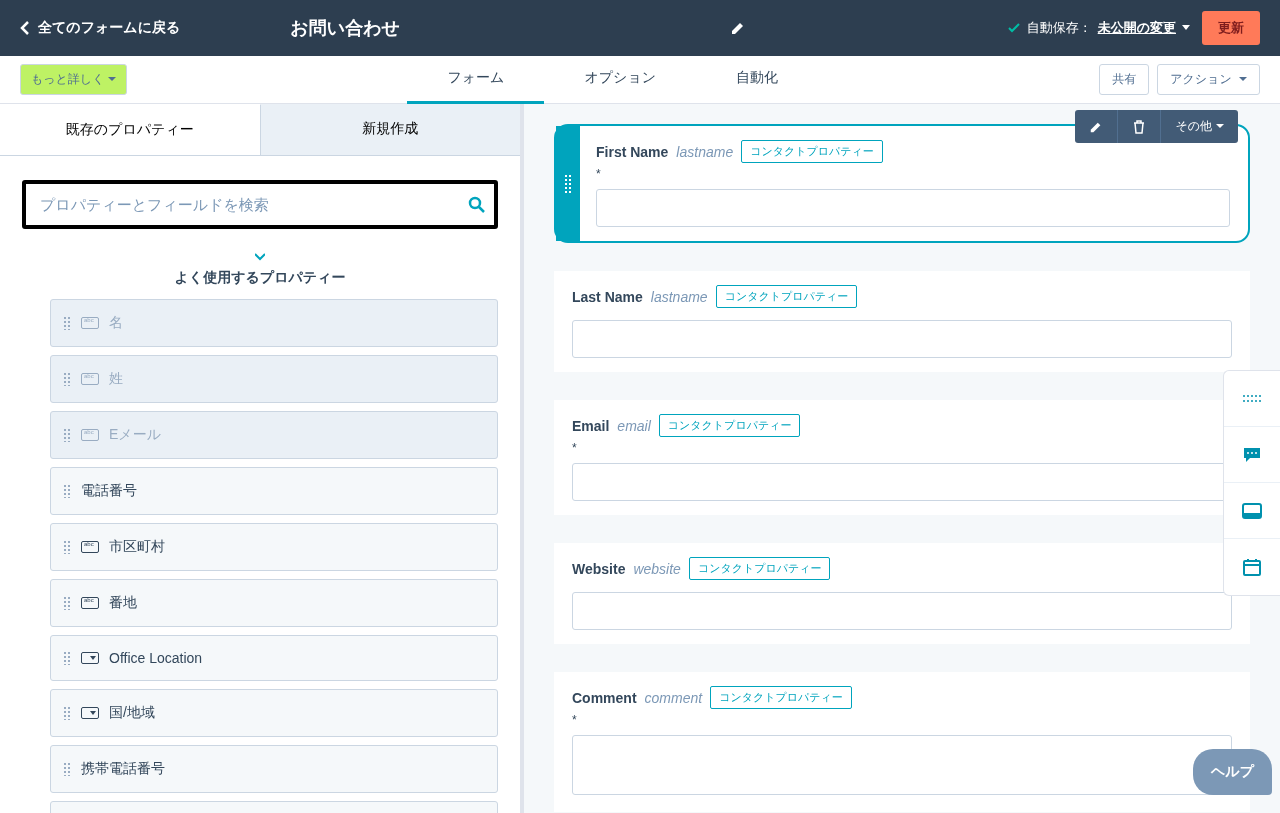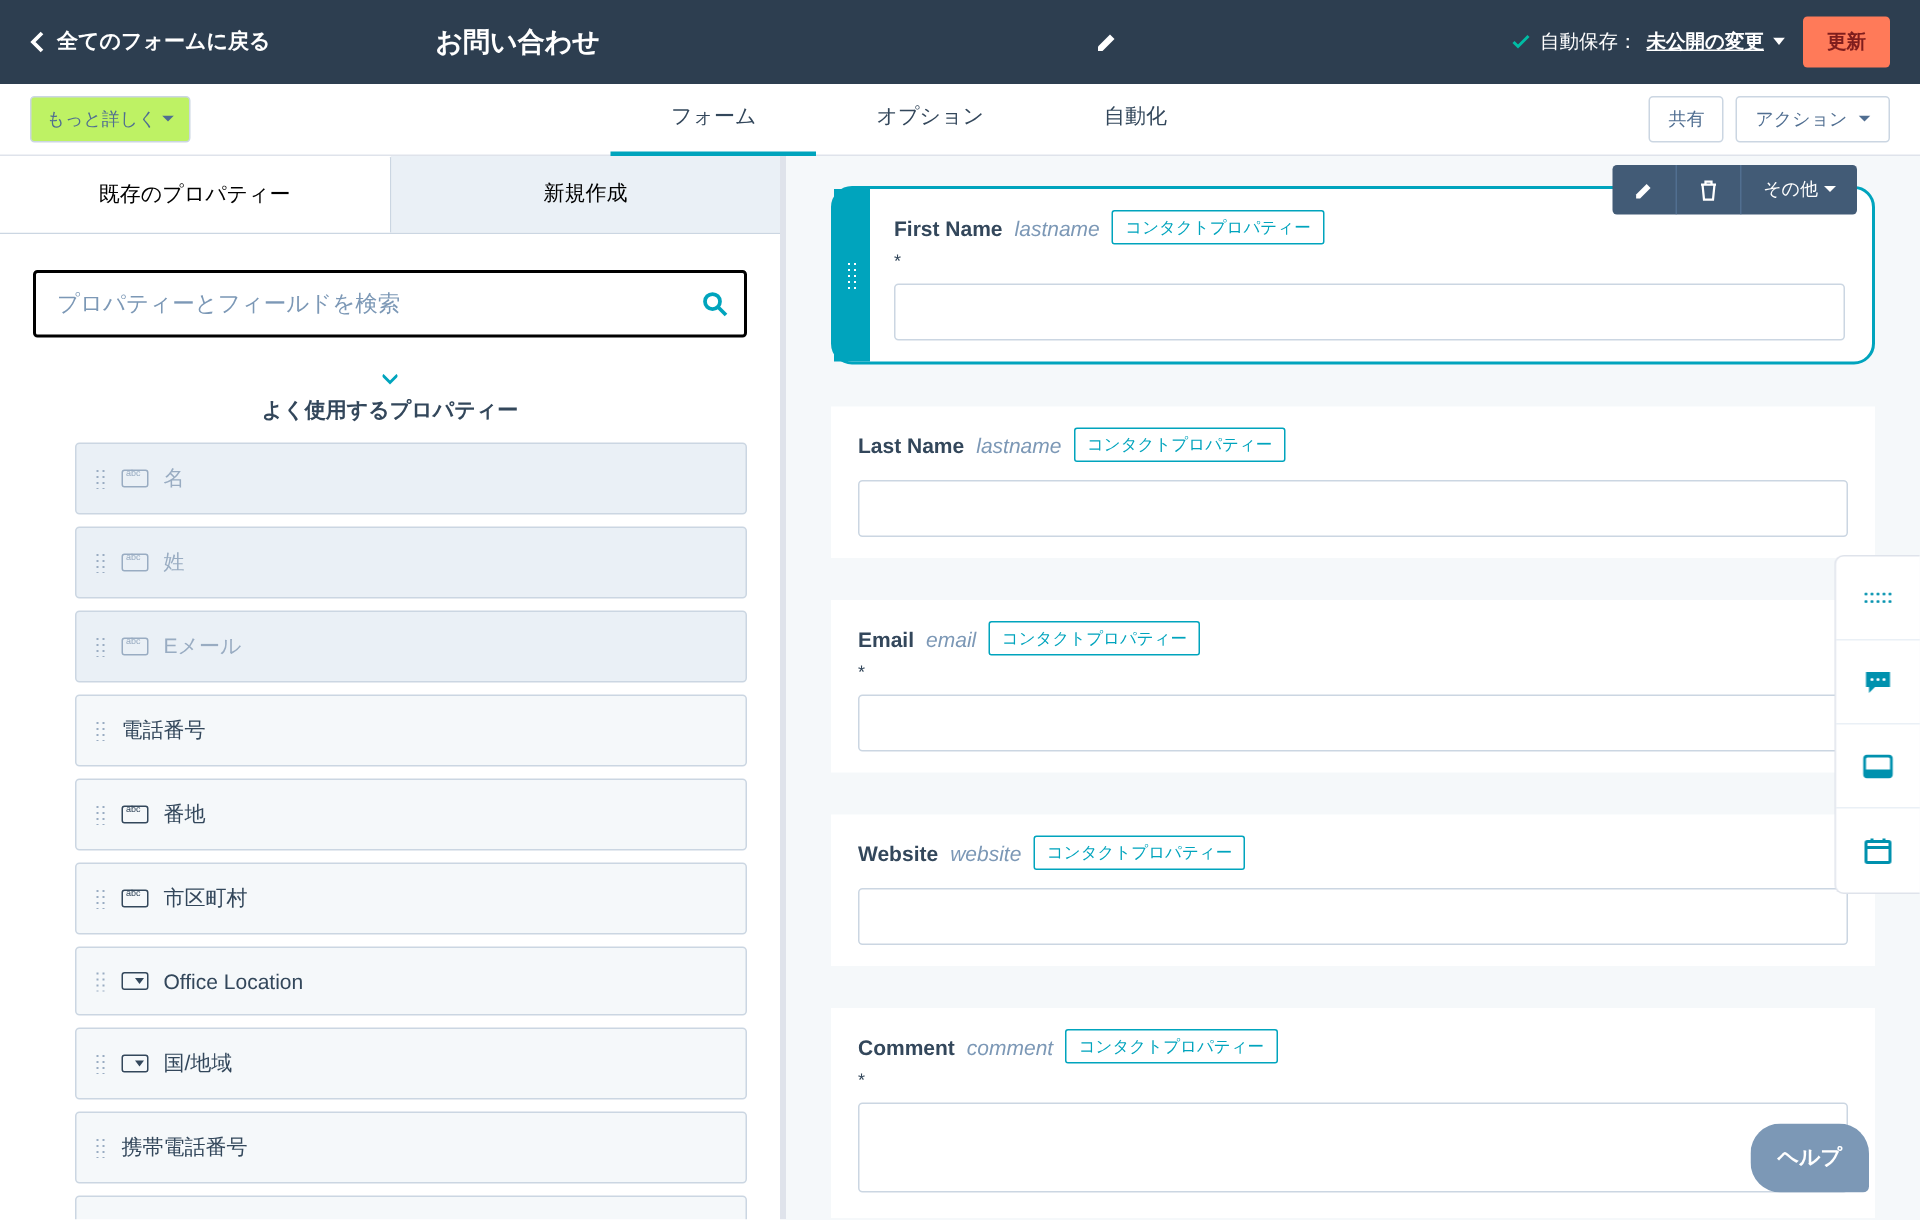--- a/index.html
+++ b/index.html
@@ -29,21 +29,21 @@
 
 
 .left-panel { width: 524px; border-right: 4px solid #dfe3eb; display: flex; flex-direction: column; overflow: hidden; }
 .prop-tabs { display: flex; border-bottom: 1px solid #cbd6e2; }
 .prop-tab { flex: 1; text-align: center; padding: 16px; font-size: 14px; color: #000000; cursor: pointer; background: #eaf0f6; }
 .prop-tab.active { background: #fff; border-top: 1px solid transparent; }
 .prop-tabs .prop-tab:first-child { border-right: 1px solid #cbd6e2; }
 
 .search-wrap { padding: 24px 22px 12px; }
 .search-box { position: relative; }
-.search-input { width: 100%; padding: 12px 40px 12px 14px; border: 2px solid #000000; border-radius: 3px; font-size: 15px; color: #33475b; }
+.search-input { width: 100%; padding: 12px 40px 12px 14px; border: 4px solid #000000; border-radius: 3px; font-size: 15px; color: #33475b; }
 .search-input::placeholder { color: #7c98b6; }
 .search-icon { position: absolute; right: 12px; top: 50%; transform: translateY(-50%); color: #00a4bd; }
 
 .prop-group { padding: 12px 22px; }
 .group-header { display: flex; align-items: center; gap: 8px; font-size: 14px; font-weight: 600; color: #33475b; cursor: pointer; margin-bottom: 12px; flex-direction: column; }
 .prop-list { padding-left: 28px; }
 .prop-item { display: flex; align-items: center; gap: 10px; padding: 14px 12px; border: 1px solid #cbd6e2; border-radius: 3px; margin-bottom: 8px; background: #f5f8fa; font-size: 14px; cursor: grab; }
 .prop-item.disabled { background: #eaf0f6; color: #99acc2; }
 .drag-handle { width: 8px; height: 14px; display: inline-block; background-image: radial-gradient(#99acc2 1px, transparent 1px); background-size: 4px 4px; flex-shrink: 0; }
 .field-icon { width: 18px; height: 12px; border: 1px solid currentColor; border-radius: 2px; display: inline-block; flex-shrink: 0; position: relative; }
@@ -70,21 +70,21 @@
 .field-toolbar { position: absolute; top: -16px; right: 10px; display: flex; background: #425b76; border-radius: 3px; overflow: hidden; }
 .field-tb-btn { padding: 8px 14px; color: #fff; border: none; background: transparent; border-right: 1px solid #516f90; cursor: pointer; font-size: 12px; display: flex; align-items: center; }
 .field-tb-btn:last-child { border-right: none; }
 
 
 .right-rail { position: fixed; right: 0; top: 370px; background: #fff; border: 1px solid #dfe3eb; border-right: none; border-radius: 6px 0 0 6px; display: flex; flex-direction: column; }
 .rail-btn { width: 56px; height: 56px; display: flex; align-items: center; justify-content: center; border-bottom: 1px solid #eaf0f6; color: #0091ae; cursor: pointer; }
 .rail-btn:last-child { border-bottom: none; }
 
 
-.help-btn { position: fixed; right: 34px; bottom: 18px; background: #7c98b6; color: #fff; padding: 14px 18px; border-radius: 20px 20px 4px 20px; font-size: 14px; font-weight: 600; cursor: pointer; }
+.help-btn { position: fixed; right: 8px; bottom: 18px; background: #7c98b6; color: #fff; padding: 14px 18px; border-radius: 20px 20px 4px 20px; font-size: 14px; font-weight: 600; cursor: pointer; }
 
 svg { display: block; }
 </style>
 </head>
 <body>
 
 <div class="header">
   <div class="back-link">
     <svg width="10" height="16" viewBox="0 0 10 16">
         <path d="M8 2L2 8l6 6" stroke="#fff" stroke-width="2.5" fill="none"></path>
@@ -172,26 +172,26 @@
             <span class="field-icon text"></span>
             <span>Eメール</span>
           </div>
         <div class="prop-item">
             <span class="drag-handle"></span>
             <span>電話番号</span>
           </div>
         <div class="prop-item">
             <span class="drag-handle"></span>
             <span class="field-icon text"></span>
+            <span>市区町村</span>
+          </div>
+        <div class="prop-item">
+            <span class="drag-handle"></span>
+            <span class="field-icon text"></span>
             <span>番地</span>
-          </div>
-        <div class="prop-item">
-            <span class="drag-handle"></span>
-            <span class="field-icon text"></span>
-            <span>市区町村</span>
           </div>
         <div class="prop-item">
             <span class="drag-handle"></span>
             <span class="field-icon dropdown"></span>
             <span>Office Location</span>
           </div>
         <div class="prop-item">
             <span class="drag-handle"></span>
             <span class="field-icon dropdown"></span>
             <span>国/地域</span>

